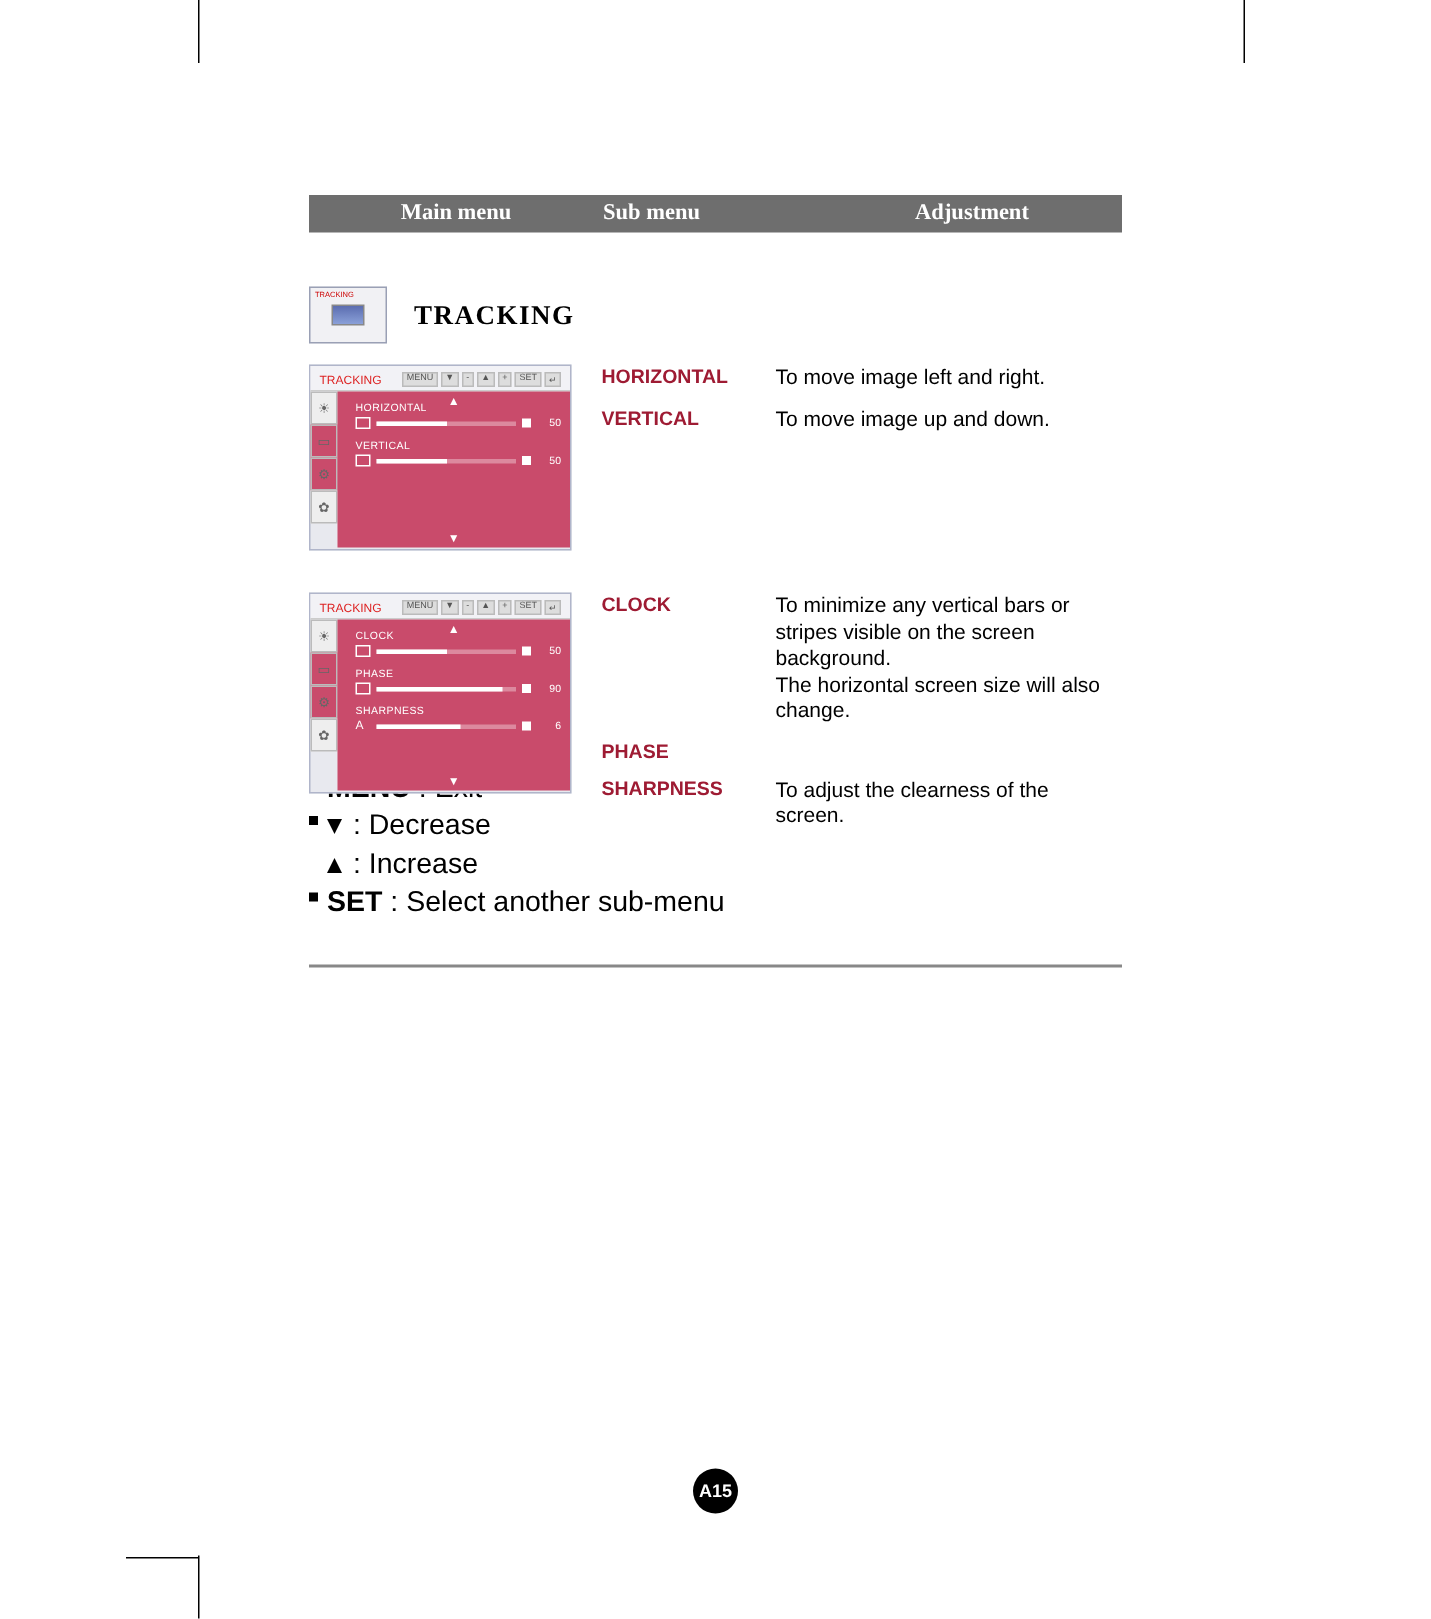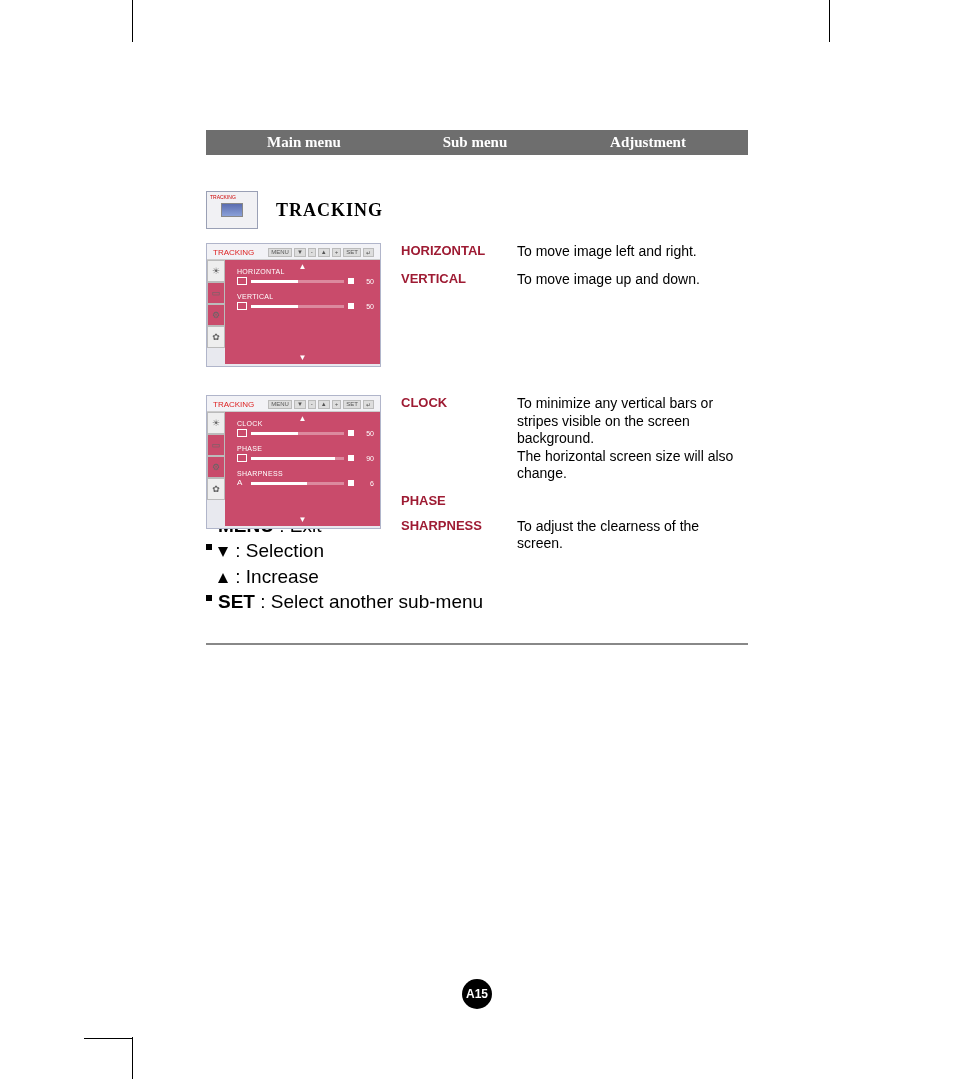--- a/index.html
+++ b/index.html
@@ -48,21 +48,21 @@
   .table-header {
     background: #6e6e6e;
     color: #fff;
     display: flex;
     font-family: Georgia, 'Times New Roman', serif;
     font-weight: bold;
     font-size: 15px;
     padding: 4px 0;
   }
   .col-main { width: 196px; text-align: center; }
-  .col-sub  { width: 146px; text-align: center; }
+  .col-sub  { width: 146px; }
   .col-desc { flex: 1; text-align: center; }
 
   .tracking-section {
     margin-top: 36px;
     display: flex;
     align-items: center;
     gap: 18px;
   }
   .thumb-box {
     width: 52px; height: 38px;
@@ -314,21 +314,21 @@
       </div>
     </div>
 
     <div class="legend">
       <div class="li">
         <div class="bullet"></div>
         <div><b>MENU</b><span> : Exit</span></div>
       </div>
       <div class="li">
         <div class="bullet"></div>
-        <div><span class="tri down"></span><span> : Selection</span></div>
+        <div><span class="tri down"></span><span> : Decrease</span></div>
       </div>
       <div class="li">
         <div class="bullet" style="visibility:hidden;"></div>
         <div><span class="tri up"></span><span> : Increase</span></div>
       </div>
       <div class="li">
         <div class="bullet"></div>
         <div><b>SET</b><span> : Select another sub-menu</span></div>
       </div>
     </div>

